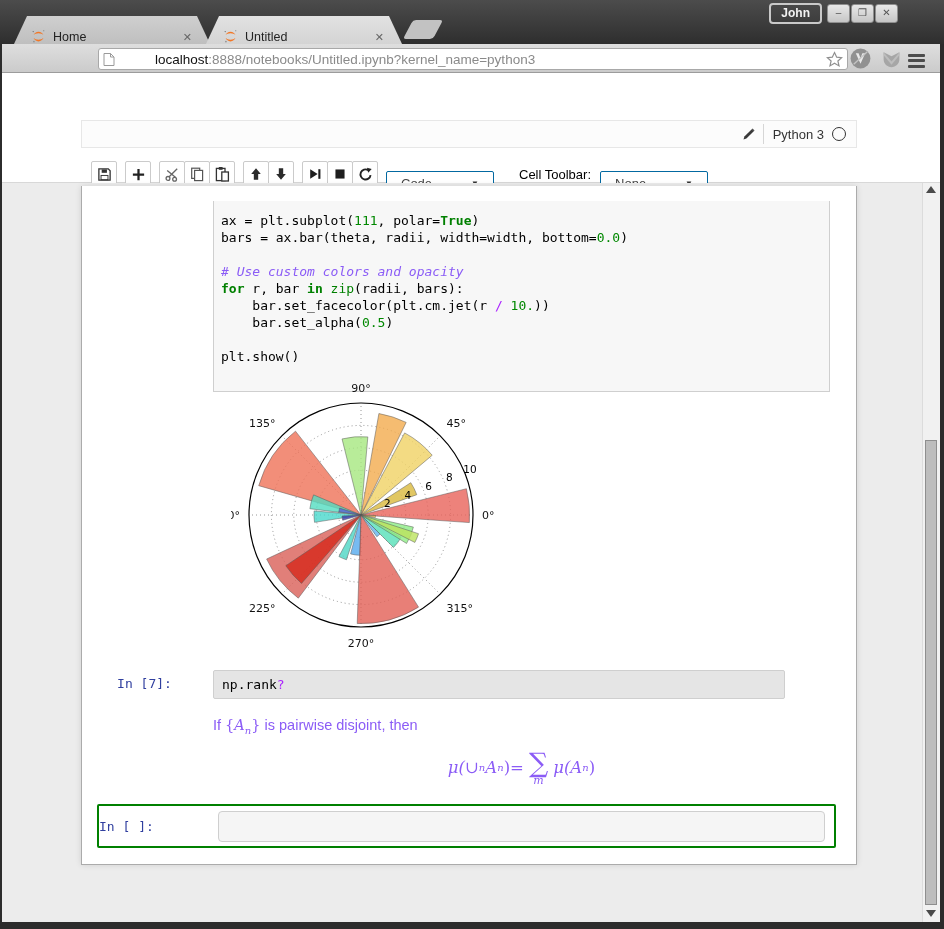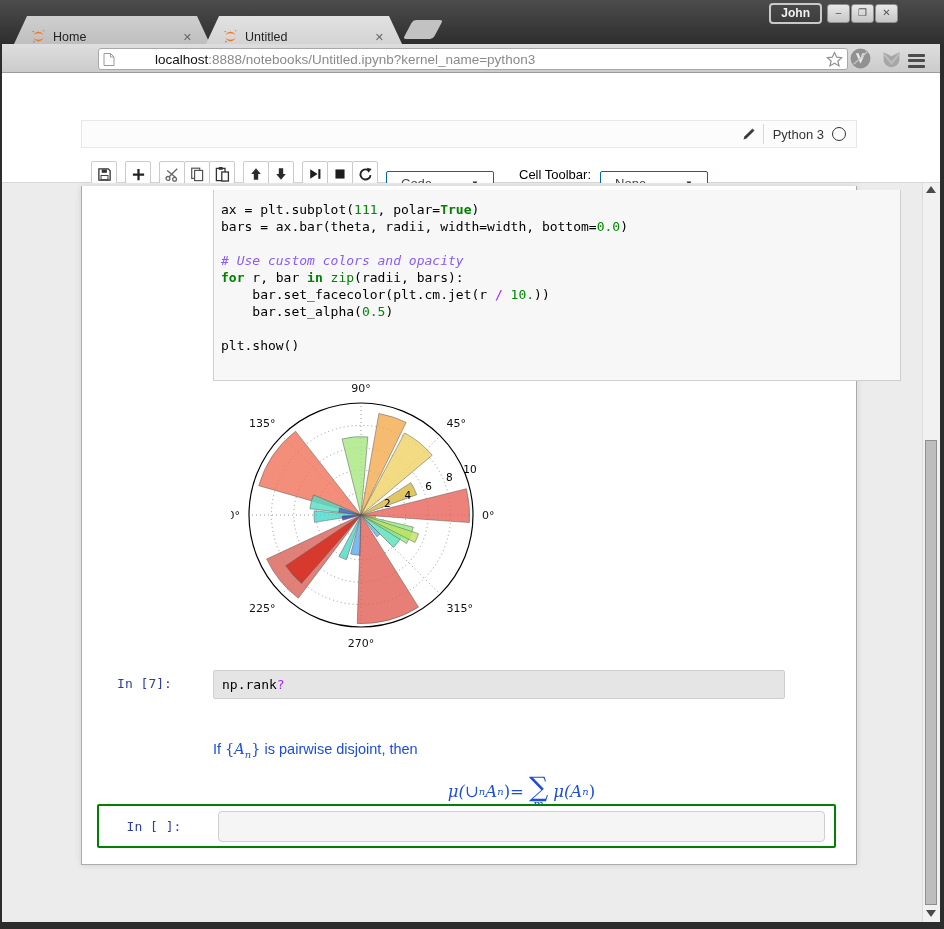--- a/index.html
+++ b/index.html
@@ -54,45 +54,45 @@
   .grp .tbtn+.tbtn{margin-left:-1px;}
   .sel{box-sizing:border-box;height:25px;border:1px solid #0369a1;background:#fff;border-radius:2px;
     display:flex;align-items:center;justify-content:space-between;padding:0 14px;font-size:13px;color:#444;margin-top:19px;}
   .sel .arrow{font-size:8px;color:#333;margin-left:6px;}
   .ctlabel{font-size:13px;color:#000;margin:0 9px 0 25px;}
 
   
   .pagebg{position:absolute;left:0;top:183px;width:944px;height:739px;background:#ececec;}
   .container{position:absolute;left:81px;top:3px;width:776px;height:679px;background:#fff;
     border:1px solid #ababab;border-top:none;box-sizing:border-box;box-shadow:0 0 6px rgba(0,0,0,.12);}
-  .codebox{position:absolute;left:131px;top:4px;width:688px;height:191px;box-sizing:border-box;
+  .codebox{position:absolute;left:131px;top:15px;width:617px;height:191px;box-sizing:border-box;
     background:#f7f7f7;border:1px solid #cfcfcf;border-top:none;}
   .codebox pre,.qbox pre{margin:0;padding:11px 7px;font-family:"DejaVu Sans Mono","Liberation Mono",monospace;
     font-size:13px;line-height:17px;white-space:pre;color:#000;}
   .cl{height:17px;}
   .tok-p{color:#000}.tok-k{color:#008000;font-weight:bold}.tok-n{color:#080}
   .tok-c{color:#8b5cf6;font-style:italic}.tok-o{color:#AA22FF}.tok-b{color:#008000}
   .chartwrap{position:absolute;left:149px;top:198px;width:270px;height:268px;}
   .prompt-in{position:absolute;left:0;width:125px;text-align:center;
     font-family:"DejaVu Sans Mono","Liberation Mono",monospace;font-size:13px;color:#303F9F;}
   .qbox{position:absolute;left:131px;top:484px;width:572px;height:29px;box-sizing:border-box;
     background:#e5e5e5;border:1px solid #cfcfcf;border-radius:2px;}
   .qbox pre{padding:5px 8px;}
-  .md{position:absolute;left:131px;top:555px;width:617px;color:#1d4ed8;font-size:14.5px;}
+  .md{position:absolute;left:131px;top:531px;width:617px;color:#8b5cf6;font-size:14.5px;}
   .mathit{font-family:"DejaVu Serif",serif;font-style:italic;}
   .mathup{font-family:"DejaVu Serif",serif;}
   .md sub{font-size:10px;}
   .formula{margin-top:14px;text-align:center;font-family:"DejaVu Serif",serif;font-size:16.5px;}
   .formula .frow{display:inline-flex;align-items:center;}
   .sigma-stack{display:inline-flex;flex-direction:column;align-items:center;margin:0 5px;}
   .sigma{font-size:27px;line-height:25px;}
   .sigma-under{font-size:11px;font-style:italic;line-height:10px;margin-top:1px;}
   .selcell{position:absolute;left:15px;top:618px;width:739px;height:44px;box-sizing:border-box;
     border:2px solid #008000;border-radius:2px;background:#fff;display:flex;align-items:center;}
-  .selcell .prompt2{width:110px;text-align:center;padding-right:9px;
+  .selcell .prompt2{width:110px;text-align:left;padding-right:9px;
     font-family:"DejaVu Sans Mono","Liberation Mono",monospace;font-size:13px;color:#303F9F;}
   .emptybox{flex:1;height:29px;margin-right:9px;background:#f5f5f5;border:1px solid #cfcfcf;border-radius:4px;}
 
   
   .sbtrack{position:absolute;left:922px;top:183px;width:18px;height:739px;background:#f1f1f1;
     border-left:1px solid #dcdcdc;box-sizing:border-box;}
   .sbthumb{position:absolute;left:925px;top:440px;width:12px;height:465px;background:#bdbdbd;
     border:1px solid #8e8e8e;box-sizing:border-box;}
   .sbarrow{position:absolute;left:926px;width:0;height:0;border-left:5px solid transparent;
     border-right:5px solid transparent;}

